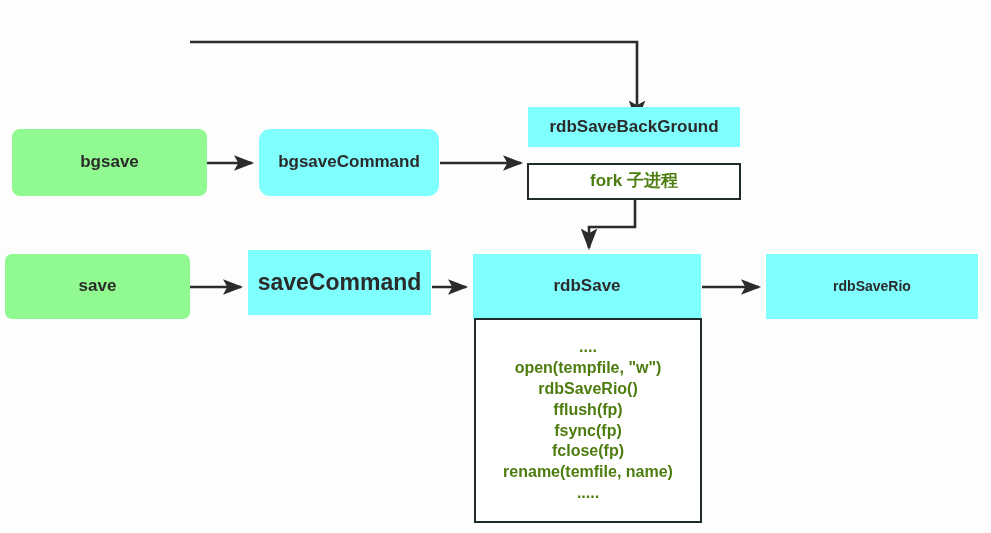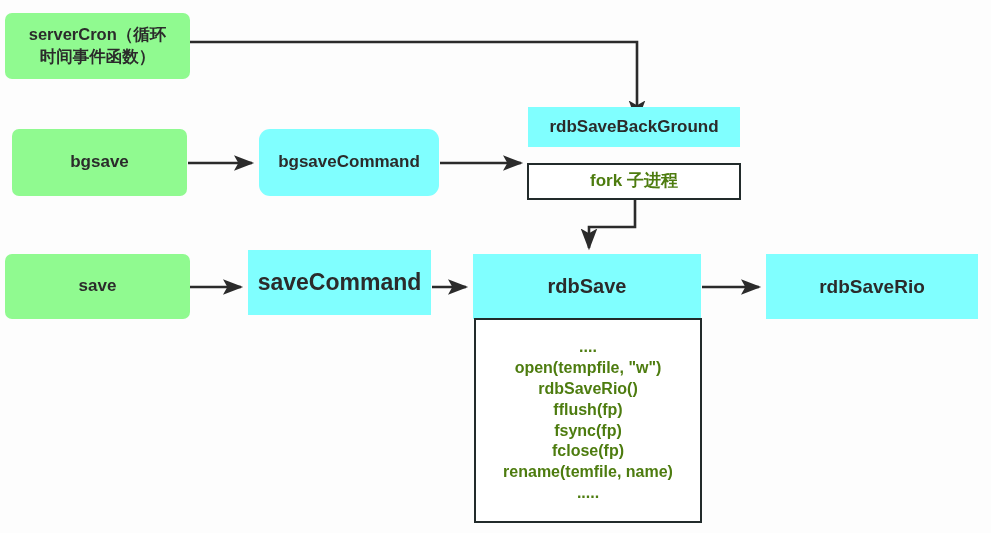--- a/index.html
+++ b/index.html
@@ -53,29 +53,29 @@
     left: 0;
     top: 0;
     width: 991px;
     height: 533px;
     pointer-events: none;
   }
   .multiline {
     white-space: pre-line;
   }
   #serverCron-node { left: 5px;   top: 13px;  width: 185px; height: 66px;  font-size: 16.5px; padding: 0 6px; }
-  #bgsave-node     { left: 12px;  top: 129px; width: 175px; height: 67px;  font-size: 17px; }
+  #bgsave-node     { left: 12px;  top: 129px; width: 195px; height: 67px;  font-size: 17px; border-radius: 8px; }
   #save-node       { left: 5px;   top: 254px; width: 185px; height: 65px;  font-size: 17px; }
   #bgsaveCommand-node { left: 259px; top: 129px; width: 180px; height: 67px; font-size: 17px; border-radius: 11px; }
   #saveCommand-node   { left: 248px; top: 250px; width: 183px; height: 65px; font-size: 23px; }
   #rdbSaveBackGround-head { left: 528px; top: 107px; width: 212px; height: 40px; font-size: 17px; }
   #rdbSaveBackGround-body { left: 527px; top: 163px; width: 214px; height: 37px; font-size: 17px; }
-  #rdbSave-head   { left: 473px; top: 254px; width: 228px; height: 65px; font-size: 20px; }
+  #rdbSave-head   { left: 473px; top: 254px; width: 228px; height: 65px; font-size: 17px; }
   #rdbSave-body   { left: 474px; top: 318px; width: 228px; height: 205px; font-size: 16px; }
-  #rdbSaveRio-head{ left: 766px; top: 254px; width: 212px; height: 65px; font-size: 19px; }
+  #rdbSaveRio-head{ left: 766px; top: 254px; width: 212px; height: 65px; font-size: 14px; }
   #rdbSaveRio-body{ left: 767px; top: 318px; width: 212px; height: 198px; font-size: 15.5px; }
 </style>
 </head>
 <body>
 
 <div id="canvas">
 
   <svg class="svg-layer" viewBox="0 0 991 533">
     <defs>
       <marker id="arrow" markerWidth="9" markerHeight="9" refX="7.5" refY="3.4" orient="auto" markerUnits="strokeWidth">
@@ -91,22 +91,20 @@
 
     <path d="M635,200 L635,227 L589,227 L589,248" fill="none" stroke="#2b2b2b" stroke-width="2.6" marker-end="url(#arrow)"></path>
 
     <path d="M188,287 L241,287" fill="none" stroke="#2b2b2b" stroke-width="2.4" marker-end="url(#arrow)"></path>
 
     <path d="M432,287 L466,287" fill="none" stroke="#2b2b2b" stroke-width="2.4" marker-end="url(#arrow)"></path>
 
     <path d="M702,287 L759,287" fill="none" stroke="#2b2b2b" stroke-width="2.4" marker-end="url(#arrow)"></path>
   </svg>
 
-  <div id="serverCron-node" class="node green multiline">serverCron（循环
-时间事件函数）</div>
 
   <div id="bgsave-node" class="node green">bgsave</div>
 
   <div id="save-node" class="node green">save</div>
 
   <div id="bgsaveCommand-node" class="node cyan">bgsaveCommand</div>
 
   <div id="saveCommand-node" class="node cyan">saveCommand</div>
 
   <div id="rdbSaveBackGround-head" class="node cyan">rdbSaveBackGround</div>

